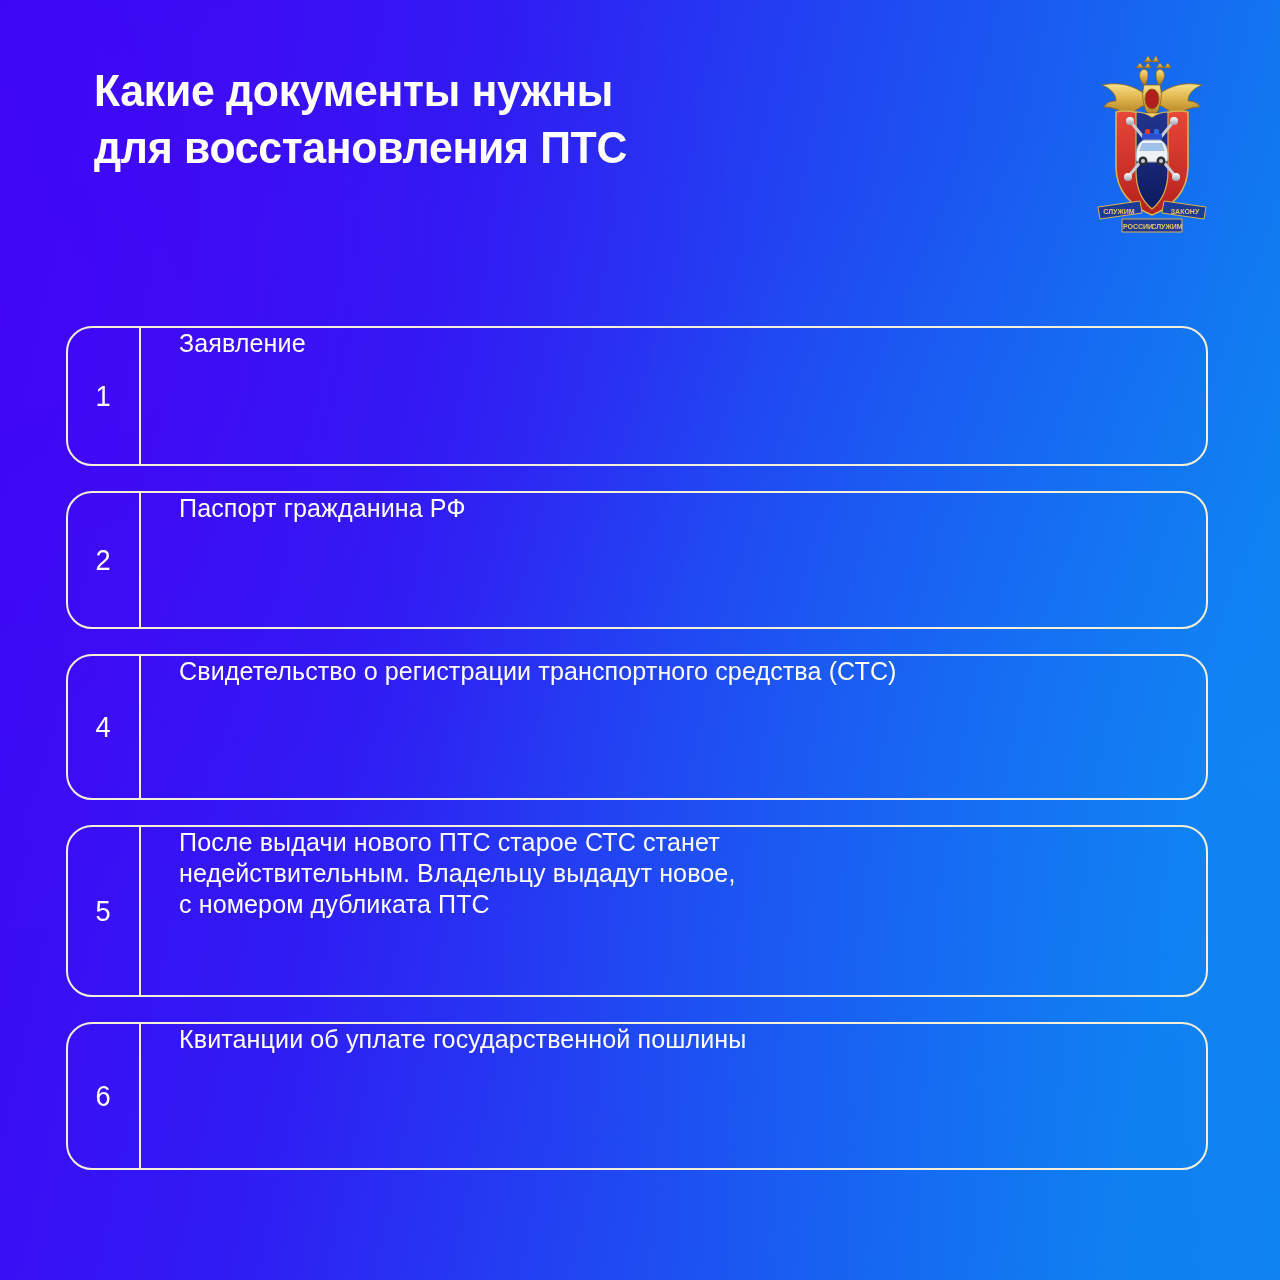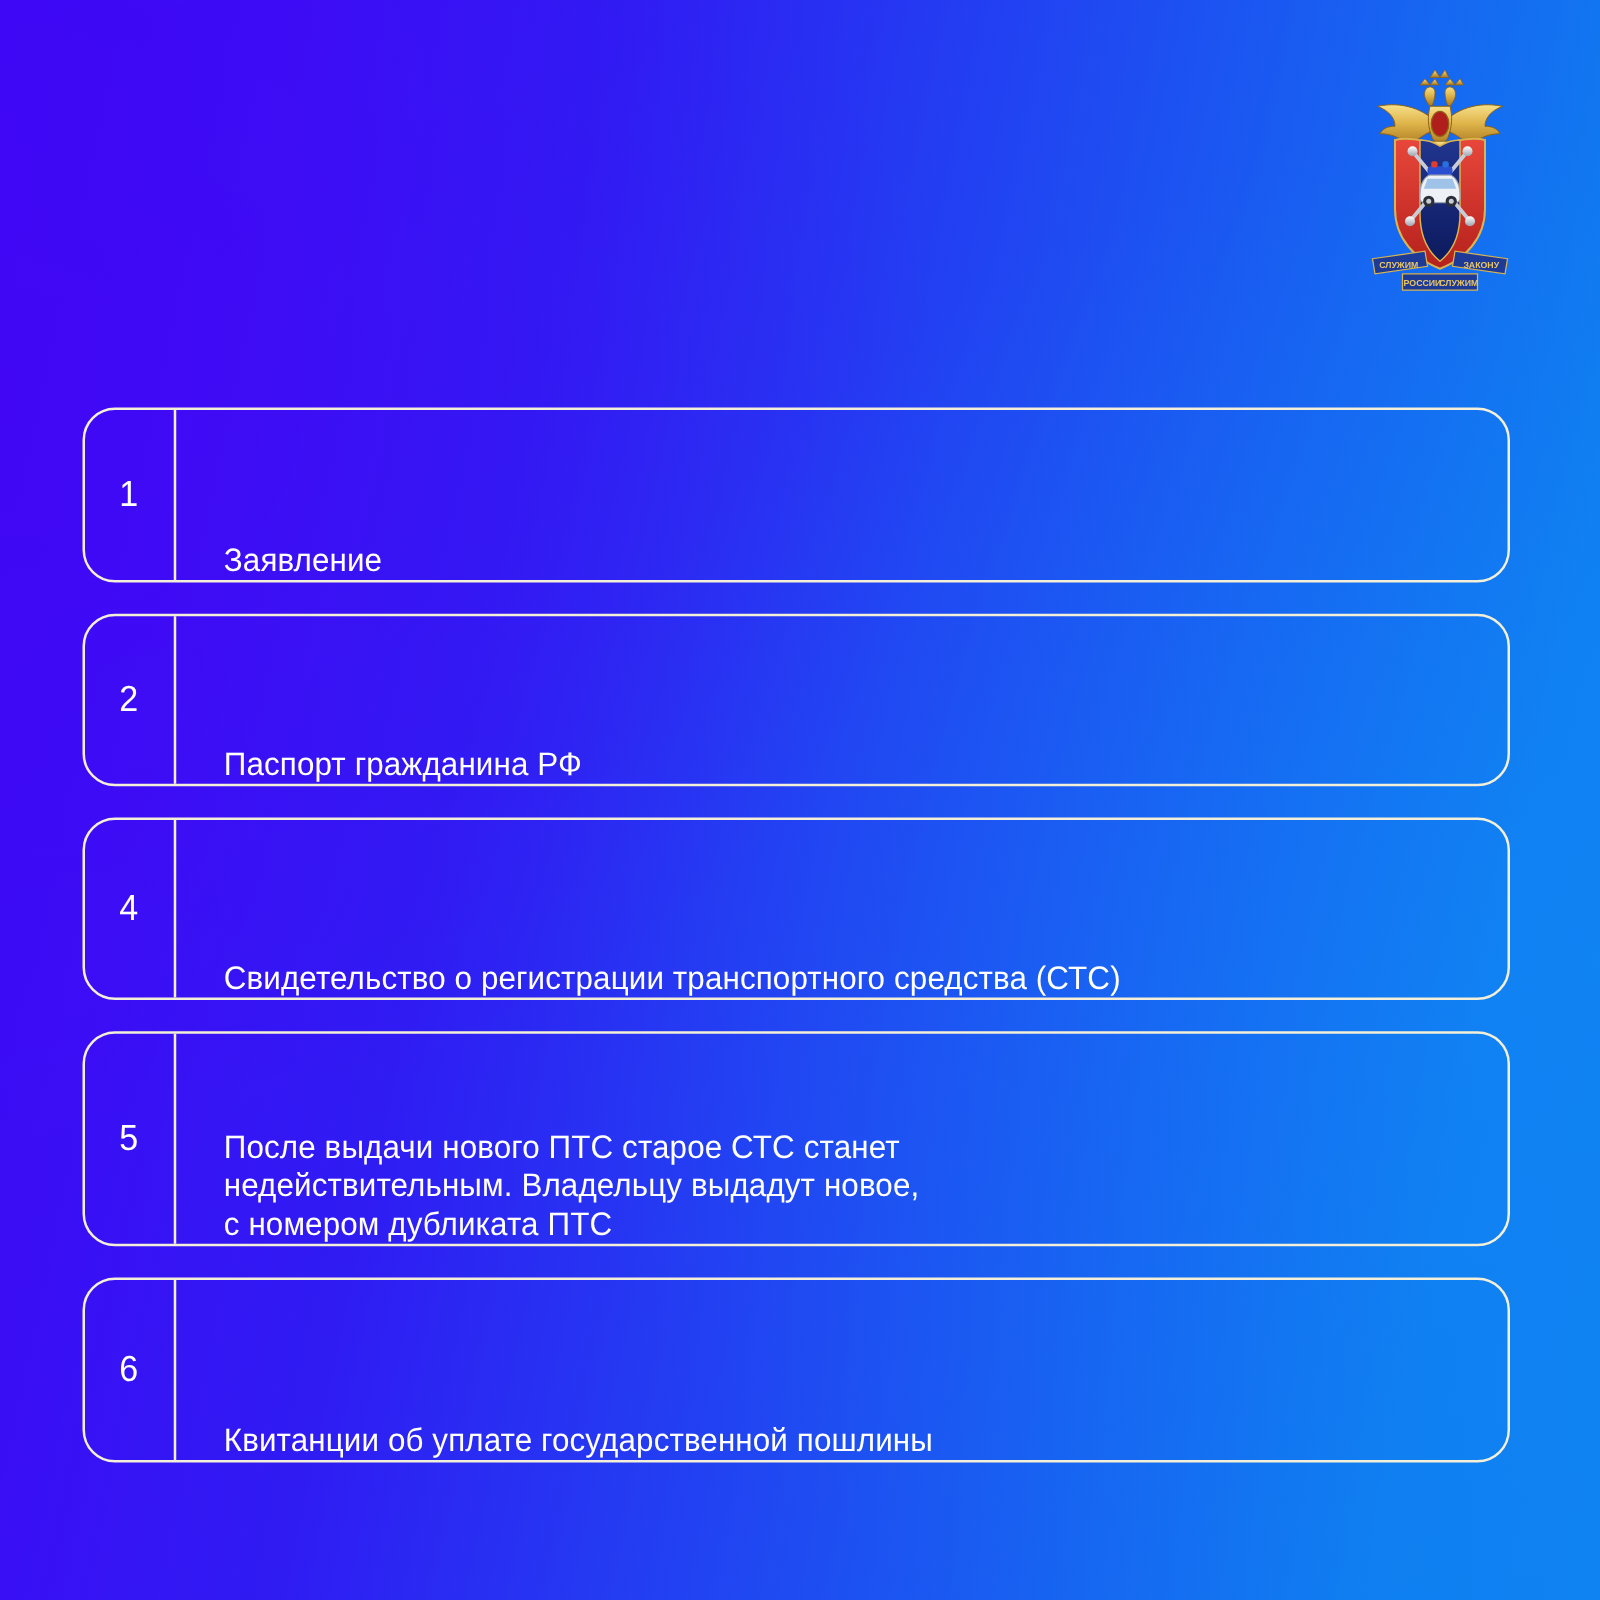--- a/index.html
+++ b/index.html
@@ -101,21 +101,21 @@
   .card .num {
     color: #ffffff;
     font-size: 29px;
     font-weight: 400;
     line-height: 1;
     transform: scaleX(0.94);
   }
   .card .text-col {
     flex: 1 1 auto;
     display: flex;
-    align-items: flex-end;
+    align-items: flex-start;
     padding-left: 38px;
     padding-right: 26px;
     border-radius: 16px;
   }
   .card .text {
     color: #ffffff;
     font-size: 26px;
     font-weight: 400;
     line-height: 31px;
     letter-spacing: 0.1px;
@@ -128,20 +128,24 @@
   .h-138 { height: 138px; }
   .h-146 { height: 146px; }
   .h-172 { height: 172px; }
   .h-148 { height: 148px; }
 </style>
 </head>
 <body>
 
 <div id="poster">
 
+  <div class="header">
+    <div class="title-line">Какие документы нужны</div>
+    <div class="title-line">для восстановления ПТС</div>
+  </div>
 
   <div class="emblem">
     <svg viewBox="0 0 140 185" xmlns="http://www.w3.org/2000/svg">
       <defs>
         <linearGradient id="goldg" x1="0" y1="0" x2="0" y2="1">
           <stop offset="0%" stop-color="#f7e08a"></stop>
           <stop offset="45%" stop-color="#dfb44a"></stop>
           <stop offset="100%" stop-color="#a8781f"></stop>
         </linearGradient>
         <linearGradient id="redg" x1="0" y1="0" x2="0" y2="1">

